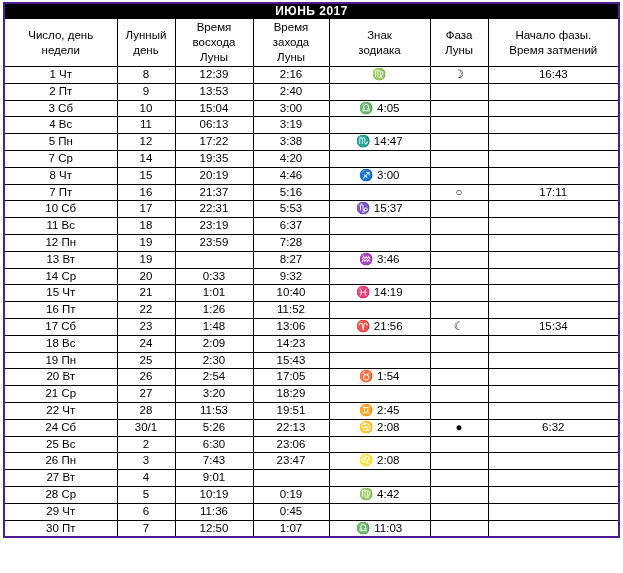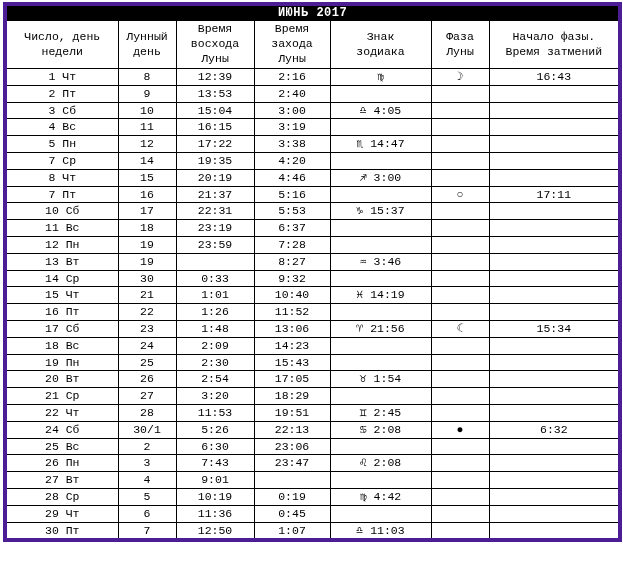--- a/index.html
+++ b/index.html
@@ -14,22 +14,22 @@
     box-sizing: border-box;
     width: 623px;
     height: 573px;
     padding: 2px 3px;
     background: #ffffff;
   }
   table.calendar {
     border-collapse: collapse;
     table-layout: fixed;
     width: 617px;
-    border: 4px solid #4c1d95;
-    font-family: Liberation Mono, monospace;
+    border: 2px solid #4c1d95;
+    font-family: Liberation Sans, sans-serif;
     color: #000000;
   }
   table.calendar th,
   table.calendar td {
     border: 1px solid #000000;
     text-align: center;
     vertical-align: middle;
     overflow: hidden;
     padding: 0 2px;
   }
@@ -118,21 +118,21 @@
           <td>10</td>
           <td>15:04</td>
           <td>3:00</td>
           <td>♎ 4:05</td>
           <td></td>
           <td></td>
         </tr>
         <tr>
           <td>4 Вс</td>
           <td>11</td>
-          <td>16:15</td>
+          <td>06:13</td>
           <td>3:19</td>
           <td></td>
           <td></td>
           <td></td>
         </tr>
         <tr>
           <td>5 Пн</td>
           <td>12</td>
           <td>17:22</td>
           <td>3:38</td>
@@ -198,21 +198,21 @@
           <td>13 Вт</td>
           <td>19</td>
           <td></td>
           <td>8:27</td>
           <td>♒ 3:46</td>
           <td></td>
           <td></td>
         </tr>
         <tr>
           <td>14 Ср</td>
-          <td>30</td>
+          <td>20</td>
           <td>0:33</td>
           <td>9:32</td>
           <td></td>
           <td></td>
           <td></td>
         </tr>
         <tr>
           <td>15 Чт</td>
           <td>21</td>
           <td>1:01</td>

